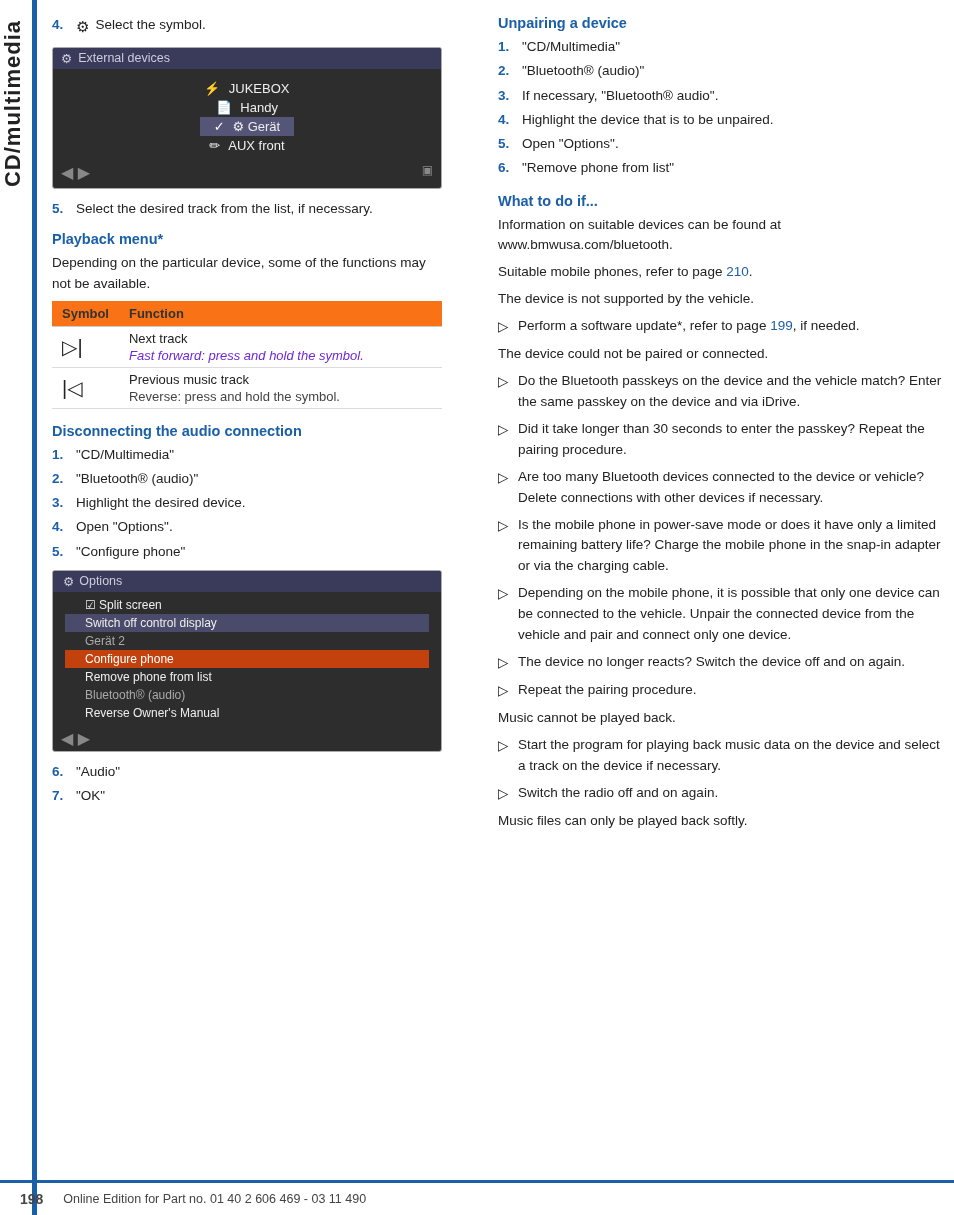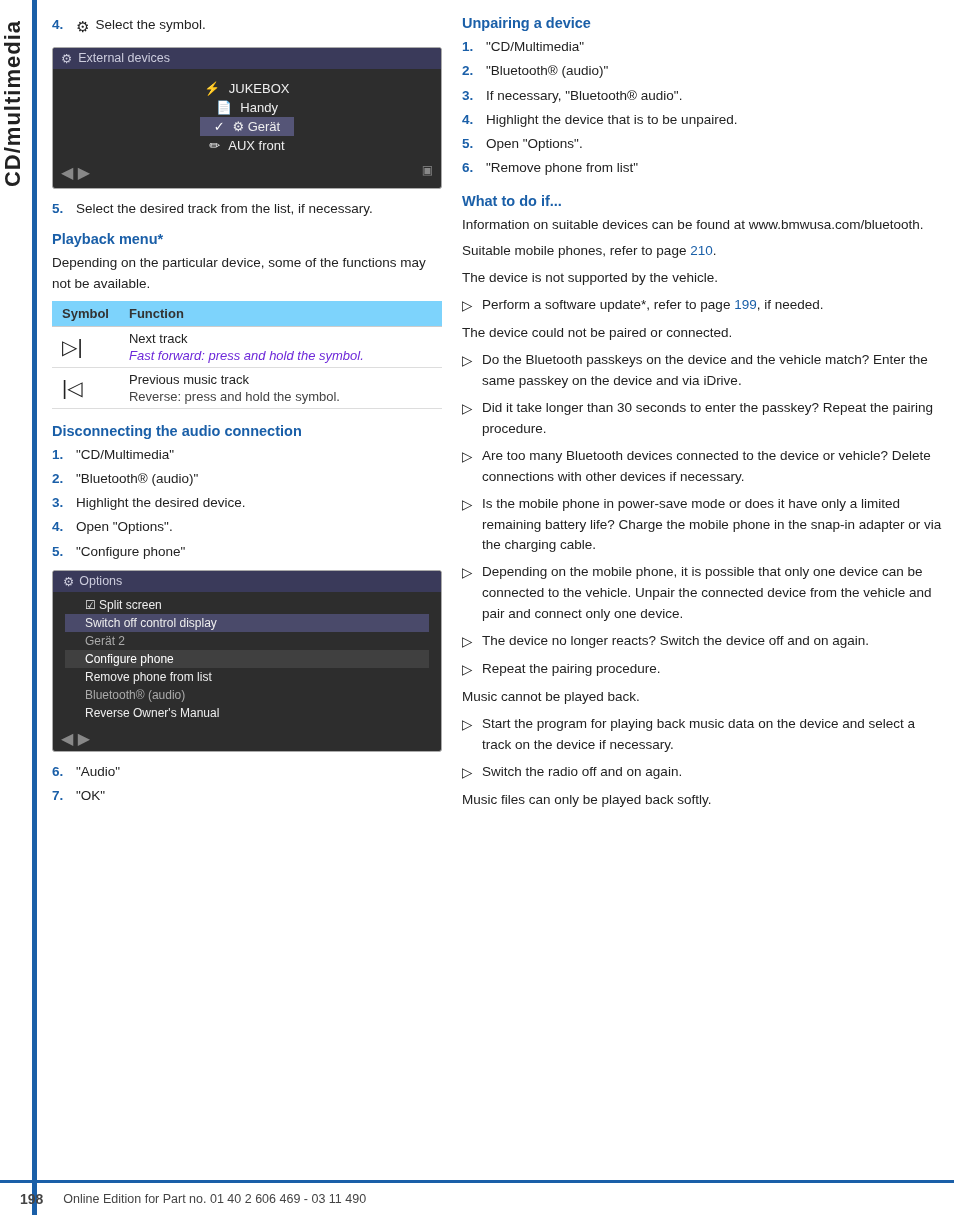--- a/index.html
+++ b/index.html
@@ -53,20 +53,21 @@
       gap: 20px;
     }
 
     .left-column {
       width: 390px;
       flex-shrink: 0;
     }
 
     .right-column {
       flex: 1;
+      margin-left: 36px;
     }
 
     
     .step {
       display: flex;
       gap: 6px;
       margin-bottom: 4px;
       line-height: 1.5;
     }
     .step-num {
@@ -125,21 +126,21 @@
     }
 
     
     .symbol-table {
       width: 100%;
       border-collapse: collapse;
       margin: 6px 0 10px 0;
       font-size: 13px;
     }
     .symbol-table th {
-      background: #7dd3fc;
+      background: #f97316;
       text-align: left;
       padding: 5px 10px;
       border-bottom: 1px solid #ccc;
       font-weight: bold;
       color: #333;
     }
     .symbol-table td {
       padding: 4px 10px;
       vertical-align: top;
       border-bottom: 1px solid #ddd;
@@ -182,21 +183,21 @@
       gap: 5px;
     }
     .opt-row {
       padding: 2px 10px 2px 20px;
       color: #eee;
     }
     .opt-row.highlighted {
       background: #4a4a6a;
     }
     .opt-row.selected-item {
-      background: #404040;
+      background: #c2410c;
       color: #fff;
     }
     .opt-row.dimmed {
       color: #aaa;
     }
 
     
     .page-footer {
       position: absolute;
       bottom: 0;

